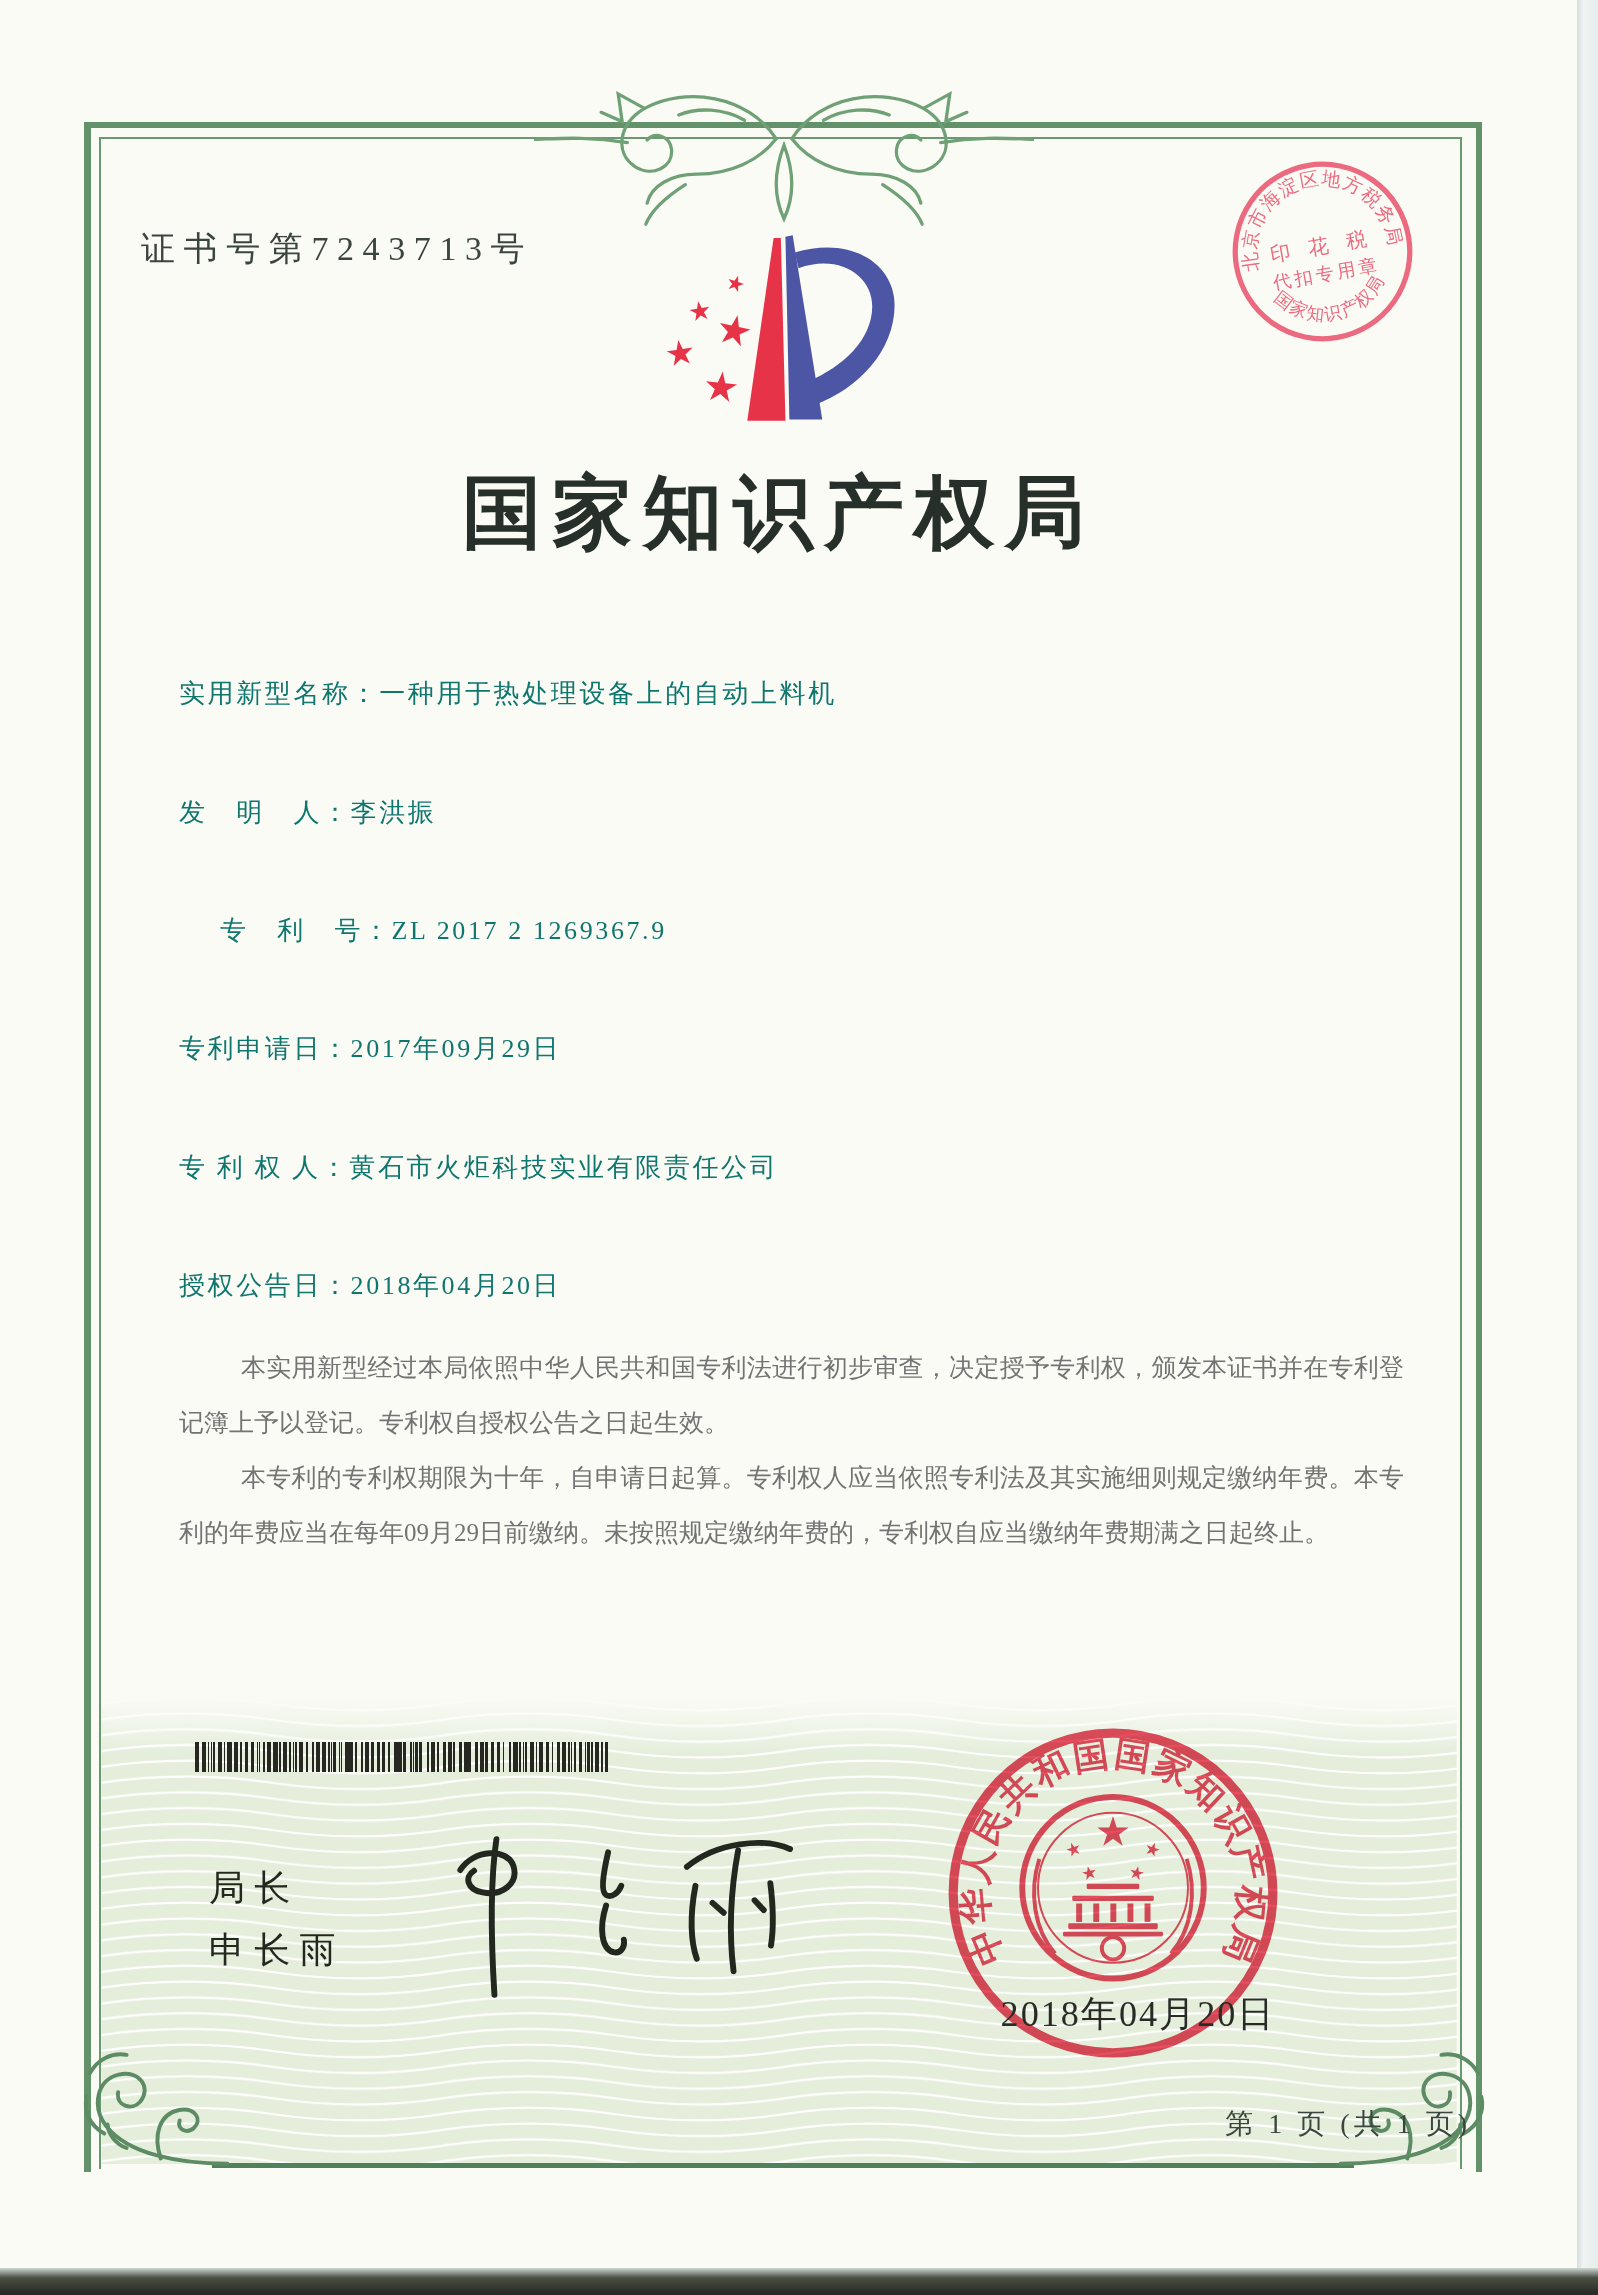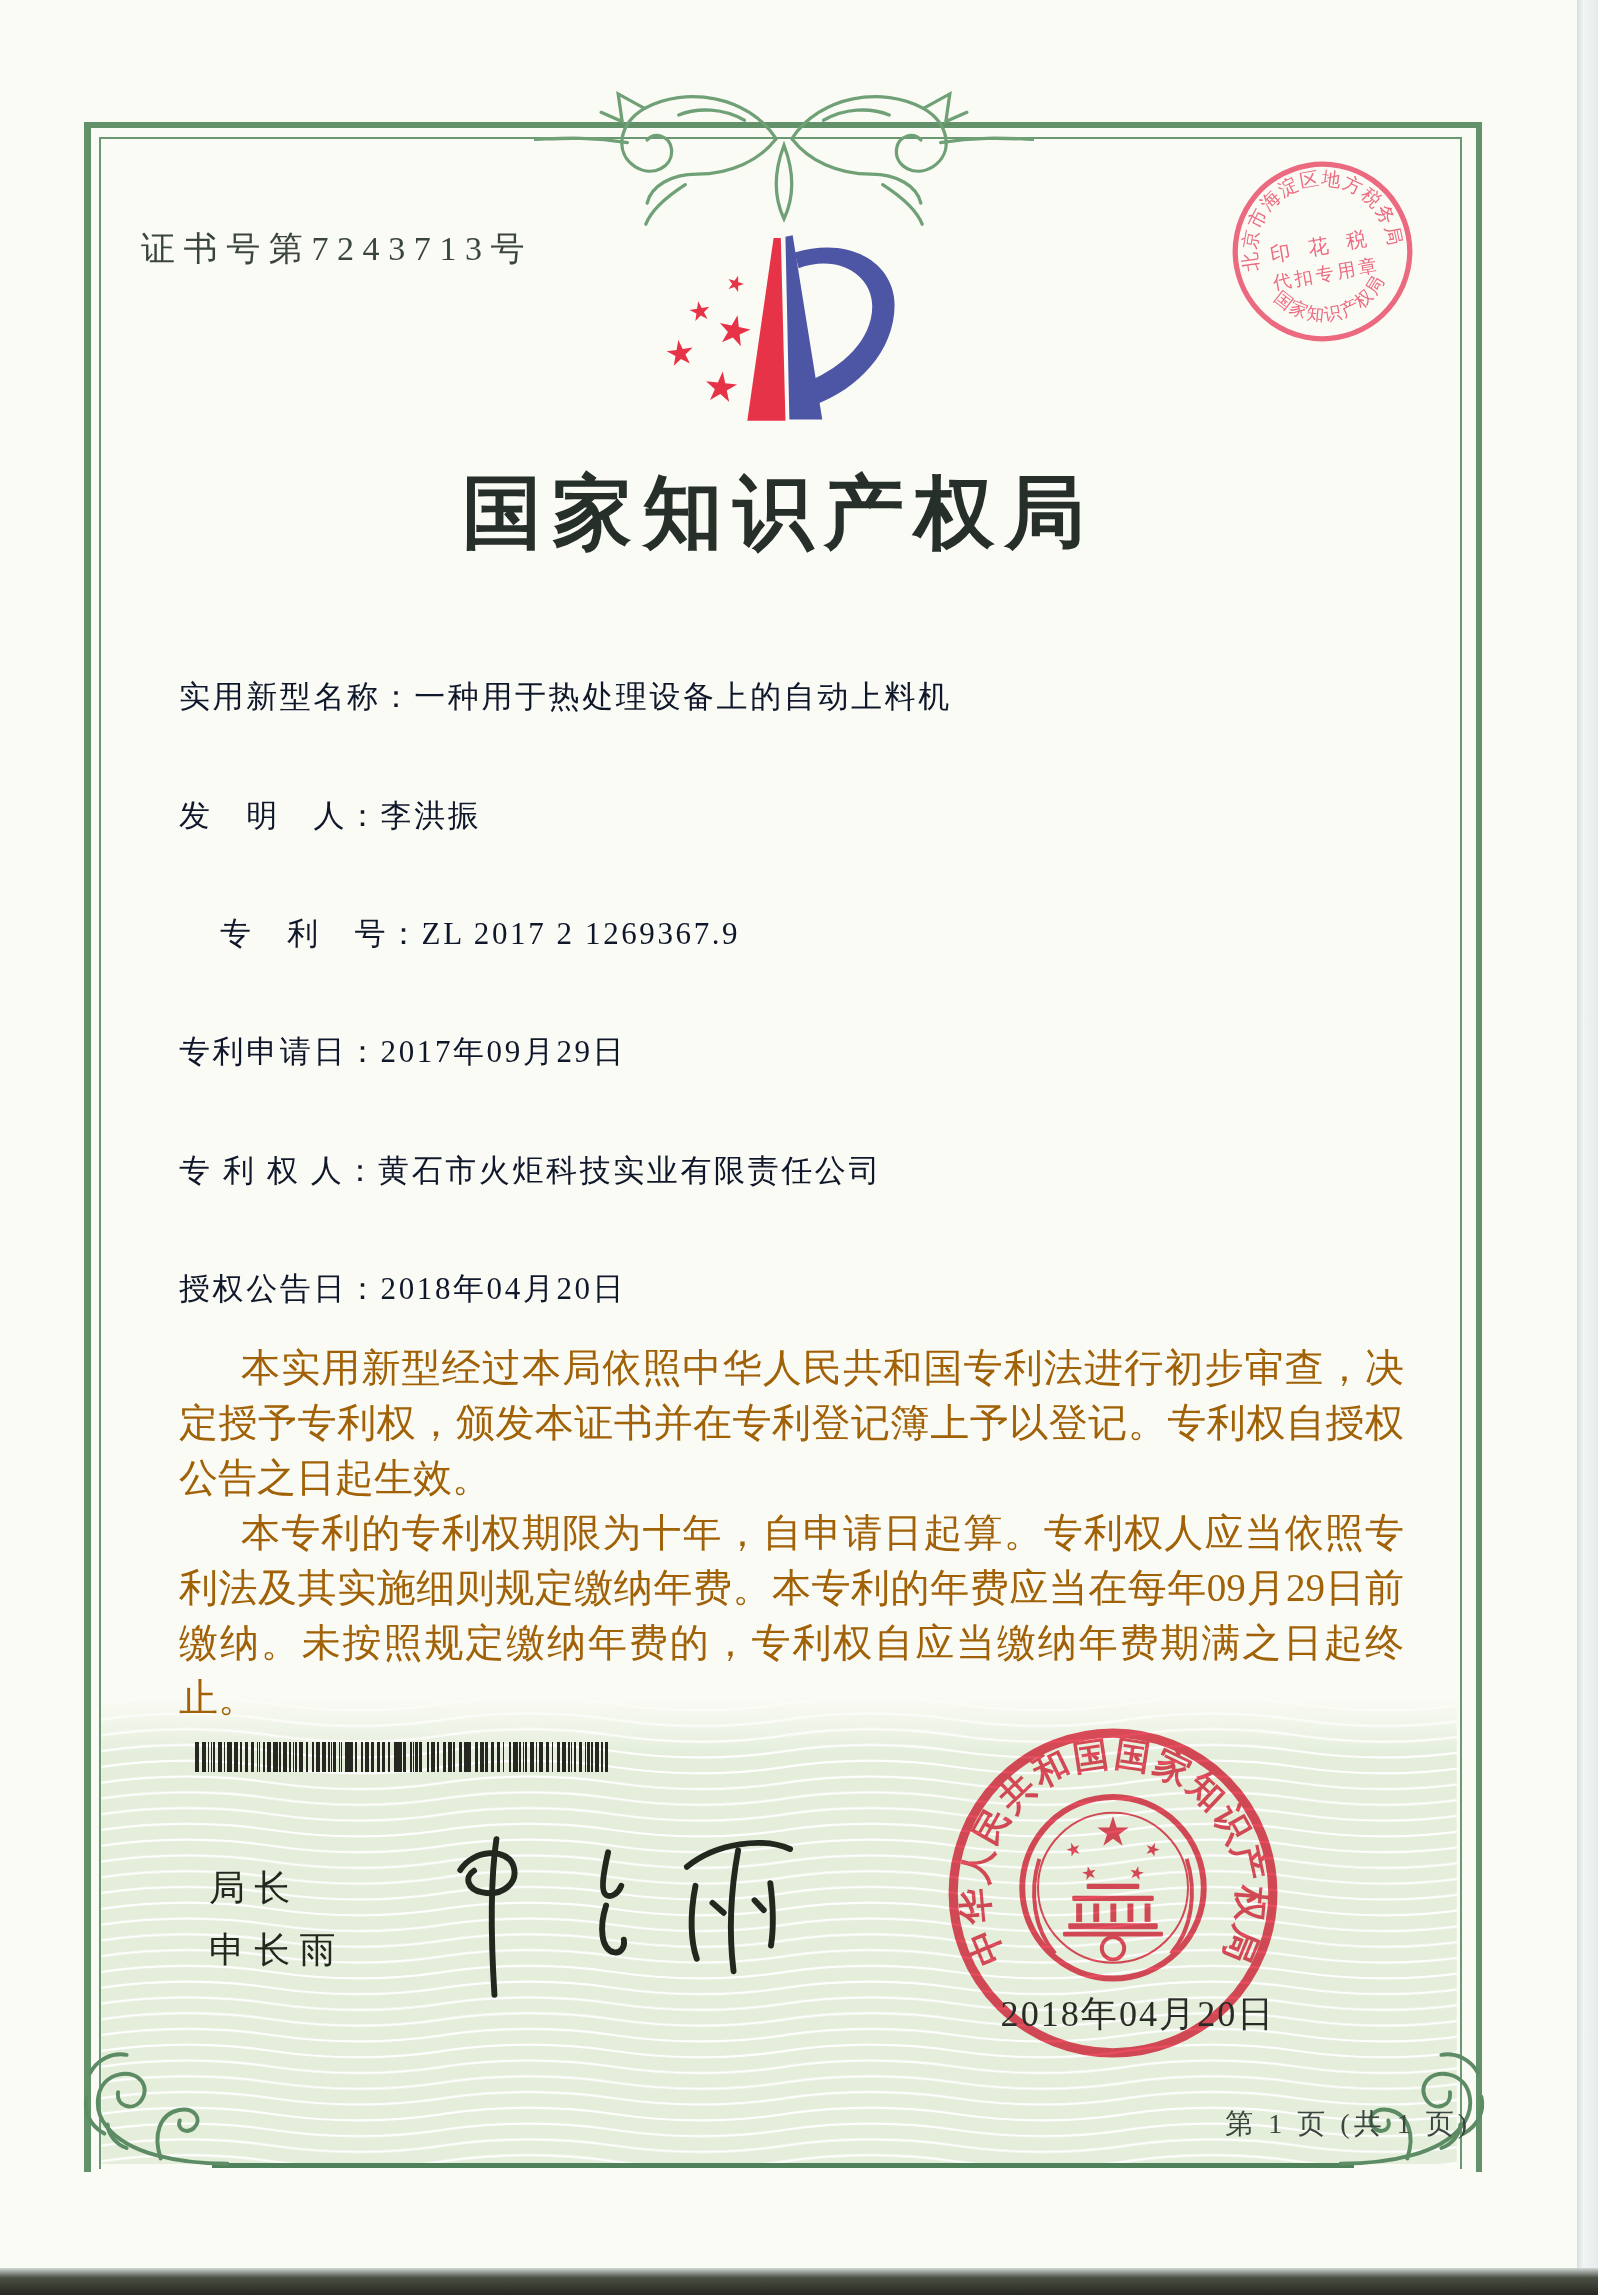--- a/index.html
+++ b/index.html
@@ -23,25 +23,25 @@
   .bottom-line{left:212px;top:2163px;width:1142px;height:4.6px;background:#4f815a;}
   
   .guilloche{left:101px;top:1696px;width:1356px;height:468px;overflow:hidden;}
   .guilloche svg{display:block;}
   .guilloche-fade{left:101px;top:1696px;width:1356px;height:59px;
     background:linear-gradient(180deg,#fbfbf6 0,rgba(251,251,246,0) 100%);}
   
   .cert-number{left:141px;top:226px;font-size:34px;letter-spacing:8.6px;color:#39453e;}
   .title{left:86px;top:460px;width:1385px;text-align:center;
     font-size:80px;letter-spacing:10.5px;color:#272f2a;font-weight:600;}
-  .field{left:179px;font-size:31px;letter-spacing:2.6px;color:#0f172a;white-space:nowrap;}
+  .field{left:179px;font-size:26px;letter-spacing:2.6px;color:#0f766e;white-space:nowrap;}
   .f0{top:676px;} .f1{top:795px;} .f2{top:913px;margin-left:41px;}
   .f3{top:1031px;} .f4{top:1150px;} .f5{top:1268px;}
-  .paragraphs{left:179px;top:1340px;width:1225px;font-size:39px;line-height:55px;
-    text-align:justify;color:#a16207;}
+  .paragraphs{left:179px;top:1340px;width:1225px;font-size:25px;line-height:55px;
+    text-align:justify;color:#737373;}
   .paragraphs p{margin:0;text-indent:62px;}
   
   .barcode{left:195px;top:1742px;width:409px;height:30px;
     background-image:
       repeating-linear-gradient(90deg,#272722 0 2px,rgba(0,0,0,0) 2px 4.6px,#272722 4.6px 8px,rgba(0,0,0,0) 8px 10.5px,#272722 10.5px 12px,rgba(0,0,0,0) 12px 16.4px),
       repeating-linear-gradient(90deg,#272722 0 1.3px,rgba(0,0,0,0) 1.3px 6px,#272722 6px 8.6px,rgba(0,0,0,0) 8.6px 14px,#272722 14px 15px,rgba(0,0,0,0) 15px 24px);
     border-left:2.6px solid #272722;border-right:2.6px solid #272722;}
   
   .sig-role{left:209px;top:1864px;font-size:36px;letter-spacing:9.2px;color:#23281f;}
   .sig-name{left:209px;top:1926px;font-size:36px;letter-spacing:9.2px;color:#23281f;}

